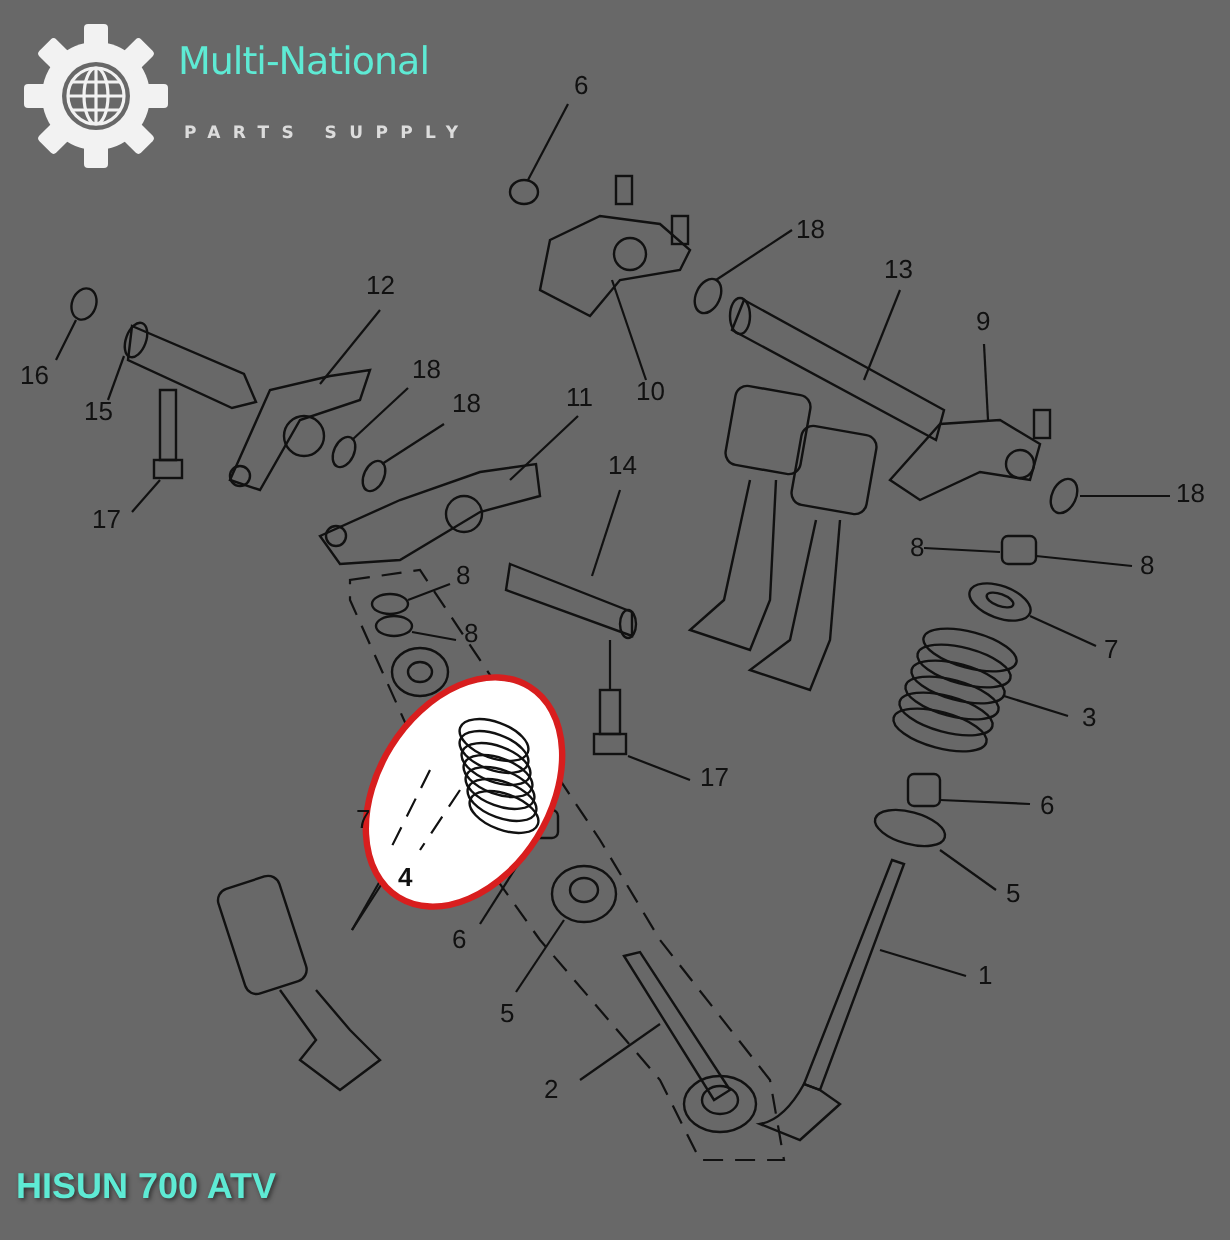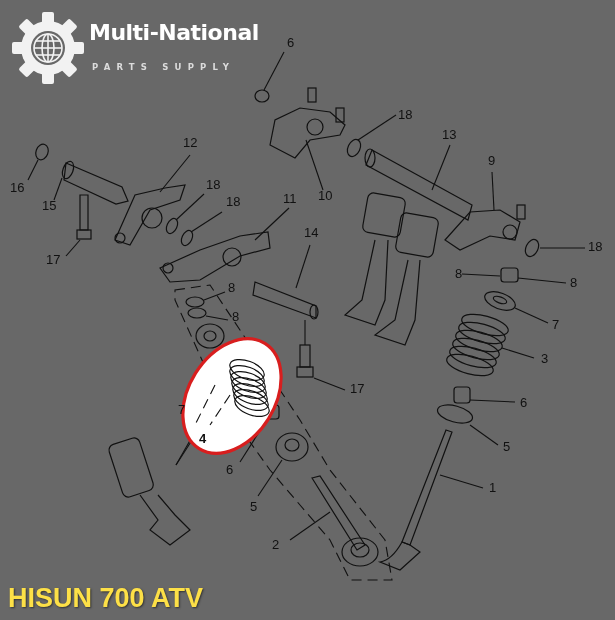--- a/index.html
+++ b/index.html
@@ -1,21 +1,21 @@
 <!DOCTYPE html>
 <html><head>
 <meta charset="utf-8">
 <style>
   html, body { margin:0; padding:0; }
   body { width:615px; height:620px; background:#686868; position:relative; overflow:hidden; font-family:"Liberation Sans", sans-serif; }
   #stage { position:absolute; left:0; top:0; width:615px; height:620px; }
   .logo { position:absolute; left:8px; top:8px; width:80px; height:80px; }
-  .brand-name { position:absolute; left:89px; top:22px; font-family:"DejaVu Sans", sans-serif; font-weight:bold; font-size:22px; color:#ffffff; letter-spacing:-0.5px; line-height:1; white-space:nowrap; }
+  .brand-name { position:absolute; left:89px; top:22px; font-family:"DejaVu Sans", sans-serif; font-weight:normal; font-size:19px; color:#5eead4; letter-spacing:-0.5px; line-height:1; white-space:nowrap; }
   .brand-tag { position:absolute; left:92px; top:51px; font-family:"DejaVu Sans", sans-serif; font-weight:bold; font-size:8.5px; color:#dcdcdc; letter-spacing:6.2px; white-space:nowrap;margin-top:11px; }
-  .product-title { position:absolute; left:8px; top:583px; font-family:"Liberation Sans", sans-serif; font-weight:bold; font-size:27px; color:#fde047; text-shadow:1px 1px 2px #333; white-space:nowrap; }
+  .product-title { position:absolute; left:8px; top:583px; font-family:"Liberation Sans", sans-serif; font-weight:bold; font-size:18px; color:#5eead4; text-shadow:1px 1px 2px #333; white-space:nowrap; }
   .lbl { font-family:"Liberation Sans", sans-serif; font-size:13px; fill:#111; }
   .ln { stroke:#111; stroke-width:1.1; fill:none; }
   .pt { stroke:#111; stroke-width:1.2; fill:none; }
   .dash { stroke:#111; stroke-width:1.1; fill:none; stroke-dasharray:10 6; }
 </style>
 </head>
 <body>
 
 <div id="stage">
 

